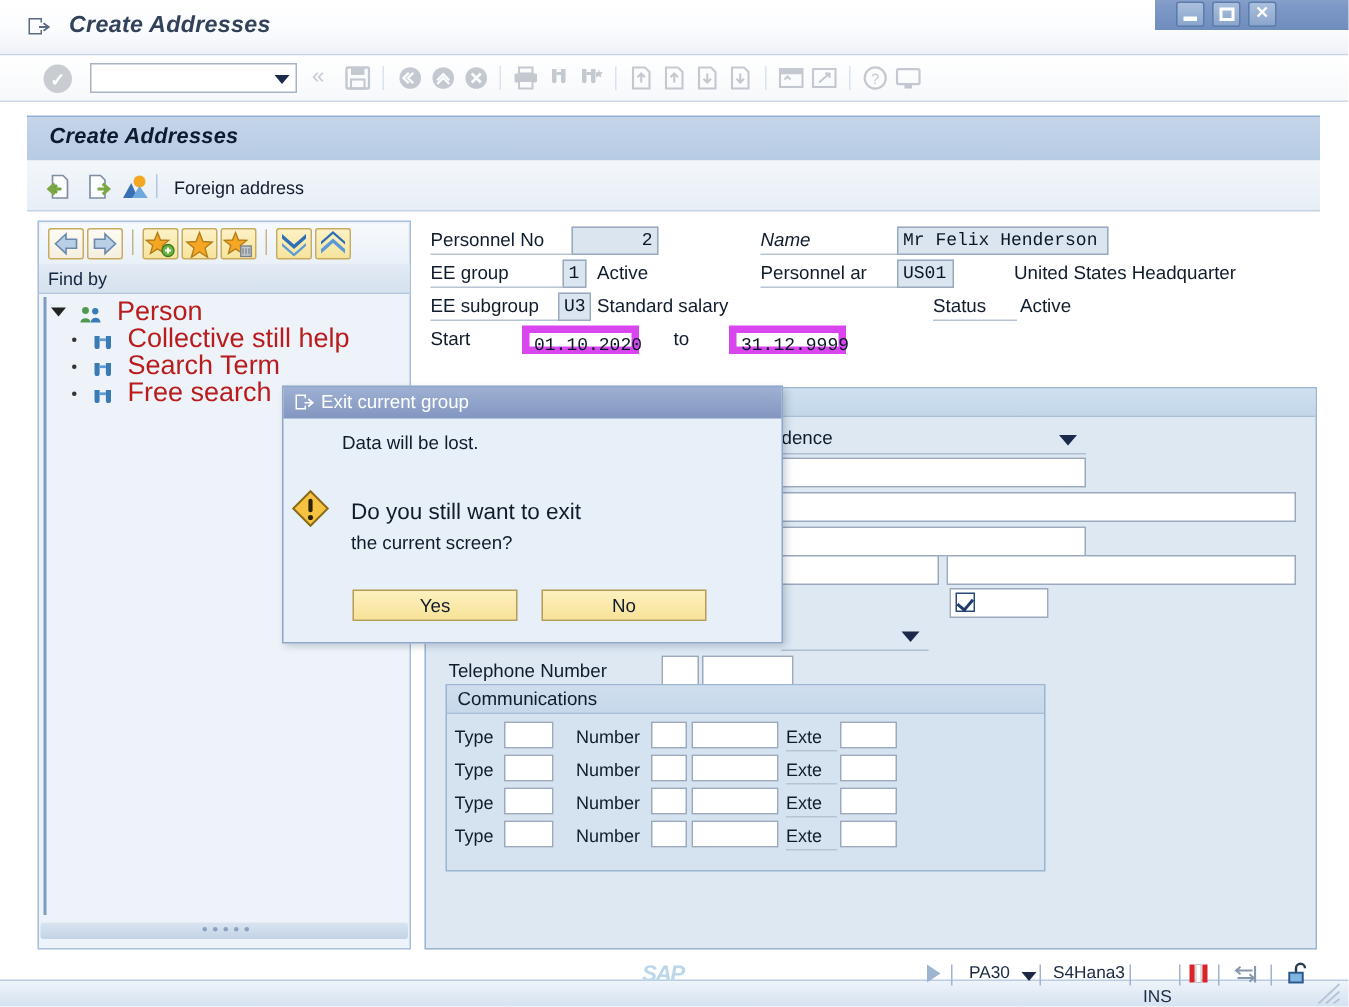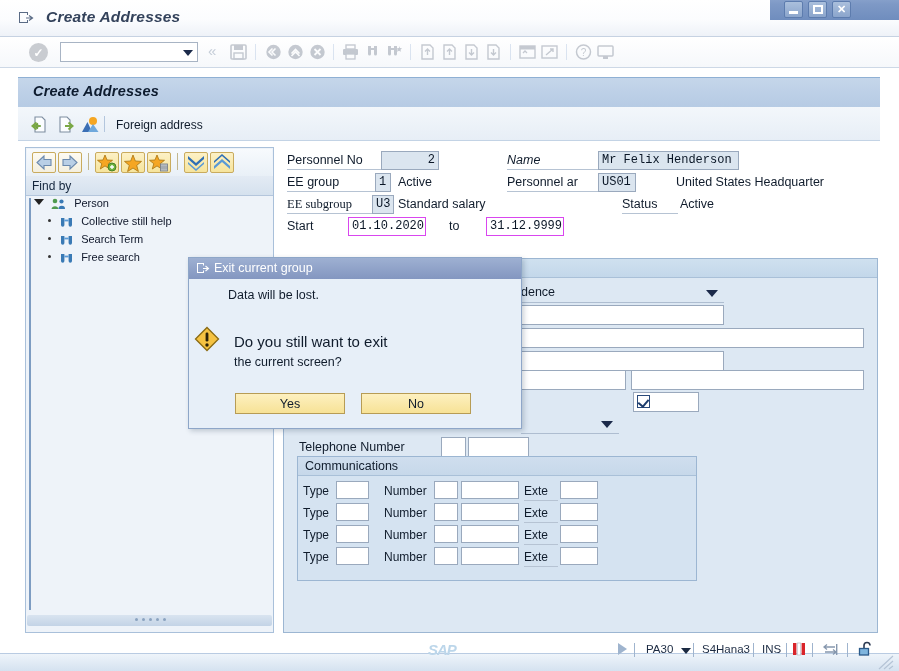--- a/index.html
+++ b/index.html
@@ -73,41 +73,41 @@
   #treebtnbar{left:27px;top:149px;width:245px;height:27px;
     background:linear-gradient(to bottom,#f7fafd,#e9f0f7);}
   .tbtn{position:absolute;top:152px;width:24px;height:21px;
     background:linear-gradient(to bottom,#fdf1c6,#f6e49c);
     border:1px solid #c9ab5e;border-radius:2px;box-sizing:border-box;}
   .tbtn.plain{background:linear-gradient(to bottom,#fdfbf3,#f4efdf);}
   #findby{left:26px;top:176px;width:247px;height:20px;
     background:linear-gradient(to bottom,#e3ebf4,#d5e1ee);
     border-bottom:1px solid #b4c6dc;box-sizing:border-box;
     padding:3px 0 0 6px;color:#14263d;font-size:12px;}
-  .treerow{position:absolute;height:18px;font-size:11px;color:#0f172a;white-space:nowrap;}
+  .treerow{position:absolute;height:18px;font-size:18px;color:#b91c1c;white-space:nowrap;}
   #treerow0{left:34px;top:197px;}
   #treerow1{left:48px;top:215px;}
   #treerow2{left:48px;top:233px;}
   #treerow3{left:48px;top:251px;}
   .tri{display:inline-block;width:0;height:0;vertical-align:2px;
     border-left:5px solid transparent;border-right:5px solid transparent;
     border-top:6px solid #222;margin-right:4px;}
   .dotb{display:inline-block;width:3px;height:3px;background:#333;border-radius:50%;
     vertical-align:3px;margin-right:6px;}
   .ic{display:inline-block;vertical-align:-3px;margin-right:5px;}
   #treescroll-h{left:27px;top:615px;width:245px;height:11px;
     background:linear-gradient(to bottom,#d9e4f0,#c3d3e6);border-radius:2px;}
   #treegrip{left:135px;top:618px;width:30px;height:4px;}
   .gdot{position:absolute;top:0;width:3px;height:3px;background:#8ba3c0;border-radius:50%;}
   #tree-inner-border{left:29px;top:198px;width:241px;height:412px;
     border-left:2px solid #7d9cc2;box-sizing:border-box;}
 
   
   .flabel{position:absolute;font-size:12.5px;color:#101c2c;white-space:nowrap;}
-  .finput{position:absolute;background:#ffffff;border:1px solid #d946ef;
+  .finput{position:absolute;background:#ffffff;border:5px solid #d946ef;
     box-sizing:border-box;font-family:"Liberation Mono", monospace;font-size:12px;
     color:#0a1626;padding:0 3px;line-height:17px;height:19px;}
   .finput.ro{background:#dbe5ef;border:1px solid #9aa9bd;}
   .finput.num{text-align:right;}
   .ulabel{position:absolute;border-bottom:1px solid #b6c3d3;height:17px;}
   .ftext{position:absolute;font-size:12.5px;color:#101c2c;white-space:nowrap;}
 
   
   #mainpanel{left:283px;top:258px;width:595px;height:375px;
     background:#dde8f3;border:1px solid #9cb6d2;box-sizing:border-box;}
@@ -174,21 +174,21 @@
   .sbtext{position:absolute;top:643px;font-size:11.5px;color:#1b2a42;white-space:nowrap;}
   .sbsep{position:absolute;top:643px;width:1px;height:14px;background:#9fb4ce;}
   #sb-play{left:618px;top:643px;width:0;height:0;
     border-top:6px solid transparent;border-bottom:6px solid transparent;
     border-left:9px solid #9fb4ce;}
   #sb-sys{left:646px;}
   #sb-sysarrow{left:681px;top:648px;width:0;height:0;
     border-left:5px solid transparent;border-right:5px solid transparent;
     border-top:6px solid #1b2a42;}
   #sb-server{left:702px;}
-  #sb-ins{left:762px;}
+  #sb-ins{left:762px;margin-top:16px;}
   #sb-chart{left:792px;top:642px;width:14px;height:14px;}
   #sb-transfer{left:822px;top:643px;width:16px;height:13px;}
   #sb-lock{left:858px;top:641px;width:16px;height:16px;}
   #resize-grip{left:876px;top:654px;width:18px;height:16px;}
 </style>
 </head>
 <body>
 
 <div class="abs" id="titlebar"></div>
 
@@ -425,21 +425,21 @@
 <div class="flabel" style="left:287px;top:175px;">EE group</div>
 <div class="ulabel" style="left:287px;top:174px;width:88px;"></div>
 <div class="finput ro" style="left:375px;top:173px;width:16px;">1</div>
 <div class="ftext" style="left:398px;top:175px;">Active</div>
 
 <div class="flabel" style="left:507px;top:175px;">Personnel ar</div>
 <div class="ulabel" style="left:507px;top:174px;width:91px;"></div>
 <div class="finput ro" style="left:598px;top:173px;width:38px;">US01</div>
 <div class="ftext" style="left:676px;top:175px;">United States Headquarter</div>
 
-<div class="flabel" style="left:287px;top:197px;font-family:Liberation Serif, serif;">EE subgroup</div>
+<div class="flabel" style="left:287px;top:197px;">EE subgroup</div>
 <div class="ulabel" style="left:287px;top:196px;width:85px;"></div>
 <div class="finput ro" style="left:372px;top:195px;width:22px;">U3</div>
 <div class="ftext" style="left:398px;top:197px;">Standard salary</div>
 
 <div class="flabel" style="left:622px;top:197px;">Status</div>
 <div class="ulabel" style="left:622px;top:196px;width:56px;"></div>
 <div class="ftext" style="left:680px;top:197px;">Active</div>
 
 <div class="flabel" style="left:287px;top:219px;">Start</div>
 <div class="finput" style="left:348px;top:217px;width:78px;">01.10.2020</div>

